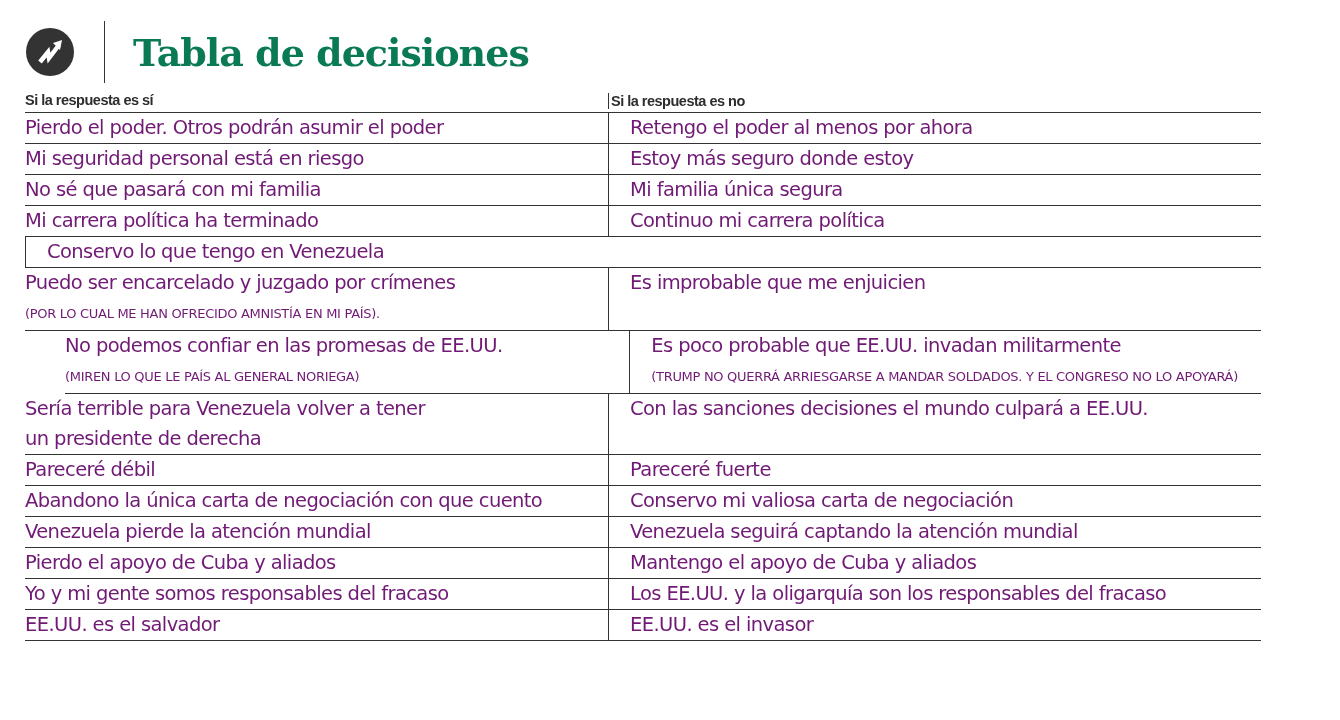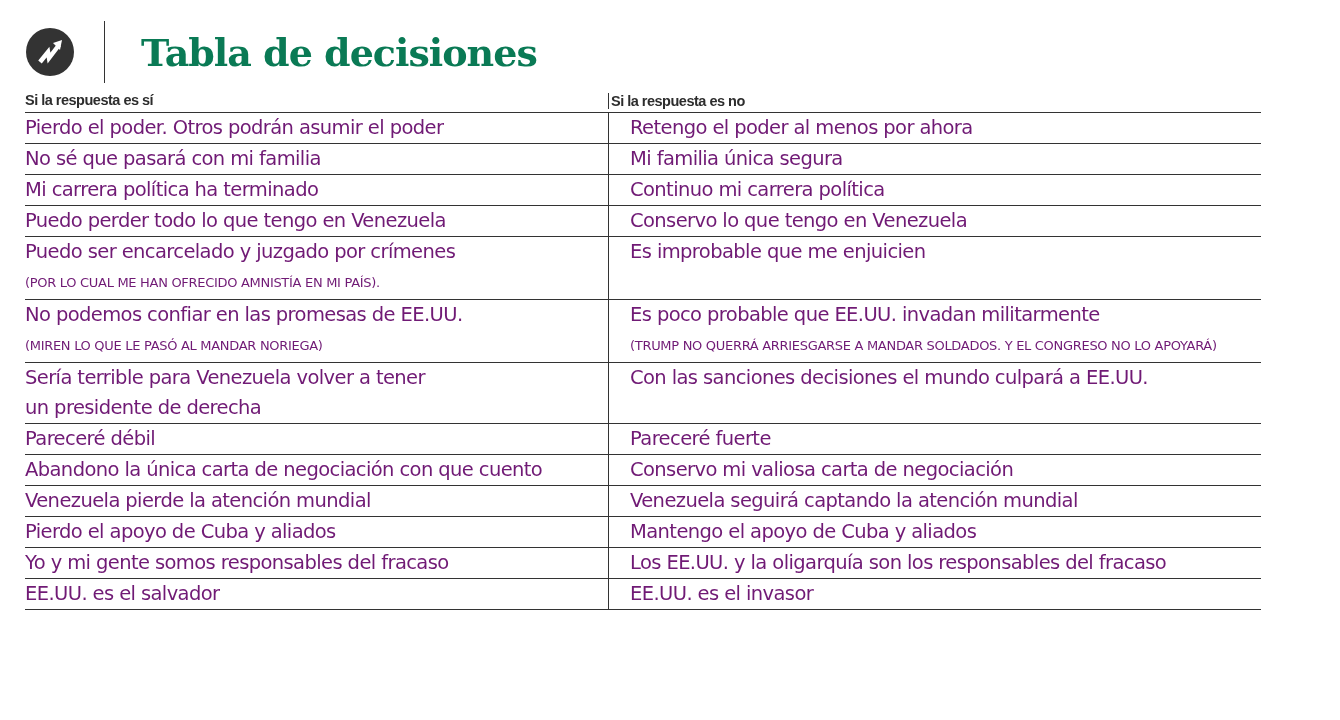--- a/index.html
+++ b/index.html
@@ -1,20 +1,20 @@
 <!DOCTYPE html>
 <html><head>
 <meta charset="utf-8">
 <style>
   html, body { margin: 0; padding: 0; background: #ffffff; }
   body { width: 1340px; height: 720px; position: relative; overflow: hidden; font-family: "Liberation Sans", sans-serif; color: #2d2d2d; }
   .header { position: absolute; left: 26px; top: 20px; height: 64px; display: flex; align-items: center; }
   .logo { width: 48px; height: 48px; border-radius: 50%; background: #333333; display: flex; align-items: center; justify-content: center; }
   .vline { width: 1px; height: 62px; background: #333; margin-left: 30px; }
-  .title { margin-left: 36px; font-family: "DejaVu Serif", serif; font-weight: bold; font-size: 38px; color: #0a7a55; letter-spacing: -1px; }
+  .title { margin-left: 28px; font-family: "DejaVu Serif", serif; font-weight: bold; font-size: 38px; color: #0a7a55; letter-spacing: -1px; }
   .table { position: absolute; left: 25px; top: 90px; width: 1236px; }
   .hdr { display: flex; height: 22px; border-bottom: 1px solid #333; align-items: center; }
   .hdr .c { font-weight: bold; font-size: 14.5px; letter-spacing: -0.5px; padding-bottom: 2px; }
   .c.left { width: 583px; padding-right: 0; }
   .c.right { width: 652px; border-left: 1px solid #333; padding-left: 21px; box-sizing: border-box; }
   .hdr .c.right { padding-left: 2px; height: 16px; }
   .row { display: flex; border-bottom: 1px solid #333; }
   .row .c { font-family: "DejaVu Sans", sans-serif; font-size: 19.5px; line-height: 30px; transform-origin: left; letter-spacing: -0.6px; color: #701a75; }
   .row .c.left { padding-left: 0; }
   .note { display: block; font-size: 13px; line-height: 32px; letter-spacing: -0.3px; }
@@ -43,55 +43,60 @@
       <div class="row">
         <div class="c left">
           <span>Pierdo el poder. Otros podrán asumir el poder</span>
         </div>
         <div class="c right">
           <span>Retengo el poder al menos por ahora</span>
         </div>
       </div>
       <div class="row">
         <div class="c left">
+          <span>Mi seguridad personal está en riesgo</span>
+        </div>
+        <div class="c right">
+          <span>Estoy más seguro donde estoy</span>
+        </div>
+      </div>
+      <div class="row">
+        <div class="c left">
           <span>No sé que pasará con mi familia</span>
         </div>
         <div class="c right">
           <span>Mi familia única segura</span>
         </div>
       </div>
       <div class="row">
         <div class="c left">
           <span>Mi carrera política ha terminado</span>
         </div>
         <div class="c right">
           <span>Continuo mi carrera política</span>
         </div>
       </div>
       <div class="row">
-        <div class="c left">
-          <span>Puedo perder todo lo que tengo en Venezuela</span>
-        </div>
         <div class="c right">
           <span>Conservo lo que tengo en Venezuela</span>
         </div>
       </div>
       <div class="row" style="min-height: 62px;">
         <div class="c left">
           <span>Puedo ser encarcelado y juzgado por crímenes</span>
           <span class="note">(POR LO CUAL ME HAN OFRECIDO AMNISTÍA EN MI PAÍS).</span>
         </div>
         <div class="c right">
           <span>Es improbable que me enjuicien</span>
         </div>
       </div>
-      <div class="row" style="min-height: 62px;">
+      <div class="row" style="min-height: 62px; margin-left: 40px;">
         <div class="c left">
           <span>No podemos confiar en las promesas de EE.UU.</span>
-          <span class="note">(MIREN LO QUE LE PASÓ AL MANDAR NORIEGA)</span>
+          <span class="note">(MIREN LO QUE LE PAÍS AL GENERAL NORIEGA)</span>
         </div>
         <div class="c right">
           <span>Es poco probable que EE.UU. invadan militarmente</span>
           <span class="note">(TRUMP NO QUERRÁ ARRIESGARSE A MANDAR SOLDADOS. Y EL CONGRESO NO LO APOYARÁ)</span>
         </div>
       </div>
       <div class="row">
         <div class="c left">
           <span>Sería terrible para Venezuela volver a tener</span>
           <span>un presidente de derecha</span>

